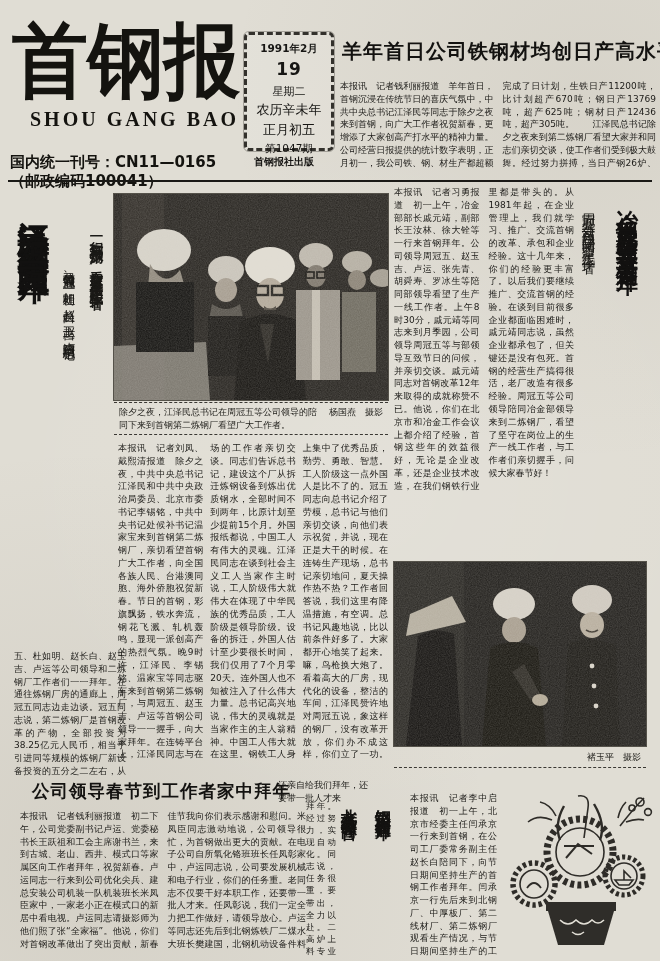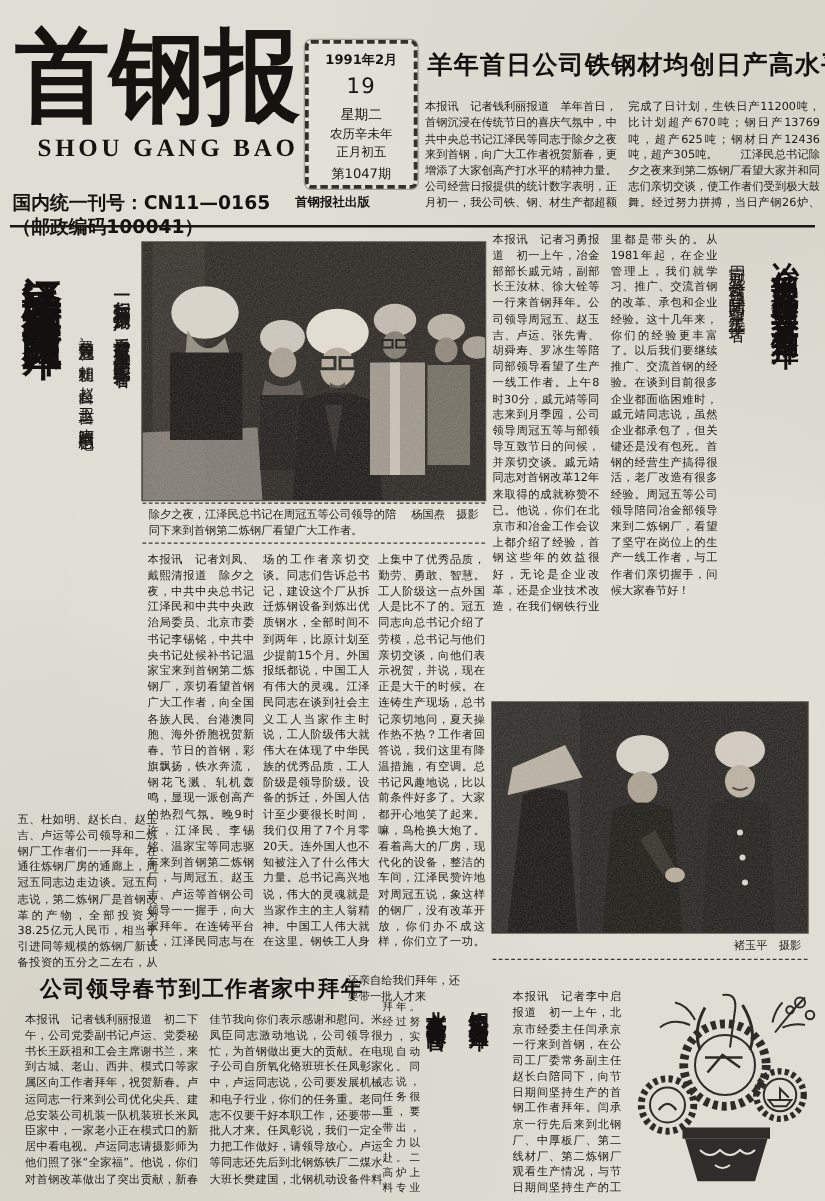--- a/index.html
+++ b/index.html
@@ -24,23 +24,23 @@
   .credit{float:right;padding-left:8px;}
 
   
   .mast-title{font-size:76px;font-weight:900;letter-spacing:0px;color:#14130f;line-height:1;transform:scaleY(1.08);}
   .mast-pinyin{font-family:"Liberation Serif",serif;font-weight:bold;font-size:20px;letter-spacing:3px;color:#14130f;}
   .mast-issn{font-size:15px;font-weight:bold;color:#14130f;}
   .datebox{border:3px dashed #33312c;outline:1px solid rgba(51,49,44,.35);border-radius:5px;
     padding:5px 3px;text-align:center;background:rgba(255,255,255,0.12);}
   .datebox div{line-height:1.55;}
   .db-ym{font-size:10.5px;font-weight:bold;}
-  .db-day{font-size:17px;font-weight:normal;letter-spacing:1px;}
+  .db-day{font-size:17px;font-weight:bold;letter-spacing:1px;}
   .db-wk{font-size:11px;font-weight:normal;}
-  .db-lunar{font-size:10px;}
+  .db-lunar{font-size:13px;}
   .db-issue{font-size:10.5px;font-weight:normal;}
   .publisher{font-size:10px;font-weight:bold;}
 
   .top-headline{font-size:20px;font-weight:900;letter-spacing:1px;color:#131210;white-space:nowrap;}
 
   .v-head-main{font-size:32px;font-weight:900;letter-spacing:3px;color:#121110;}
   .v-kicker{font-size:13.5px;font-weight:bold;letter-spacing:2px;color:#1a1916;}
   .v-sub{font-size:12.5px;letter-spacing:1px;color:#1a1916;}
   .v-min-main{font-size:22px;font-weight:900;letter-spacing:4px;color:#121110;}
   .v-min-sub{font-size:13.5px;letter-spacing:3px;color:#1a1916;}
@@ -59,21 +59,21 @@
 <div class="abs mast-issn" style="left:10px;top:153px;width:230px;">国内统一刊号：CN11—0165（邮政编码100041）</div>
 
 <div class="abs datebox" style="left:244px;top:32px;width:78px;height:103px;">
   <div class="db-ym">1991年2月</div>
   <div class="db-day">19</div>
   <div class="db-wk">星期二</div>
   <div class="db-lunar">农历辛未年</div>
   <div class="db-lunar">正月初五</div>
   <div class="db-issue">第1047期</div>
 </div>
-<div class="abs publisher" style="left:236px;top:155px;width:84px;">首钢报社出版</div>
+<div class="abs publisher" style="left:254px;top:155px;width:84px;">首钢报社出版</div>
 
 <div class="abs top-headline" style="left:342px;top:38px;width:315px;">羊年首日公司铁钢材均创日产高水平</div>
 <div class="abs body-text cols2" style="left:340px;top:80px;width:316px;height:97px;">本报讯　记者钱利丽报道　羊年首日，首钢沉浸在传统节日的喜庆气氛中，中共中央总书记江泽民等同志于除夕之夜来到首钢，向广大工作者祝贺新春，更增添了大家创高产打水平的精神力量。公司经营日报提供的统计数字表明，正月初一，我公司铁、钢、材生产都超额完成了日计划，生铁日产11200吨，比计划超产670吨；钢日产13769吨，超产625吨；钢材日产12436吨，超产305吨。　　江泽民总书记除夕之夜来到第二炼钢厂看望大家并和同志们亲切交谈，使工作者们受到极大鼓舞。经过努力拼搏，当日产钢26炉、5344吨，其中方坯生产18炉，板坯生产3炉。此外，北钢试验厂、第一线材厂、第二线材厂、带钢厂、初轧厂与特殊钢公司、矿业公司都创出了日产高水平。公司领导春节期间，分别来到生产一线，慰问广大工作者。</div>
 
 <div class="abs rule" style="left:8px;top:180px;width:644px;height:2px;"></div>
 
 <div class="abs v v-head-main" style="left:12px;top:196px;height:600px;">江泽民看望首钢工作者并向全国人民拜年</div>
 <div class="abs v v-kicker" style="left:88px;top:228px;height:425px;">一行到第二炼钢厂　看望节日坚持生产的一线工作者</div>
 <div class="abs v v-sub" style="left:60px;top:262px;height:385px;">公司领导周冠五、杜如明、赵长白、赵玉吉、卢运陪同总书记</div>
 

